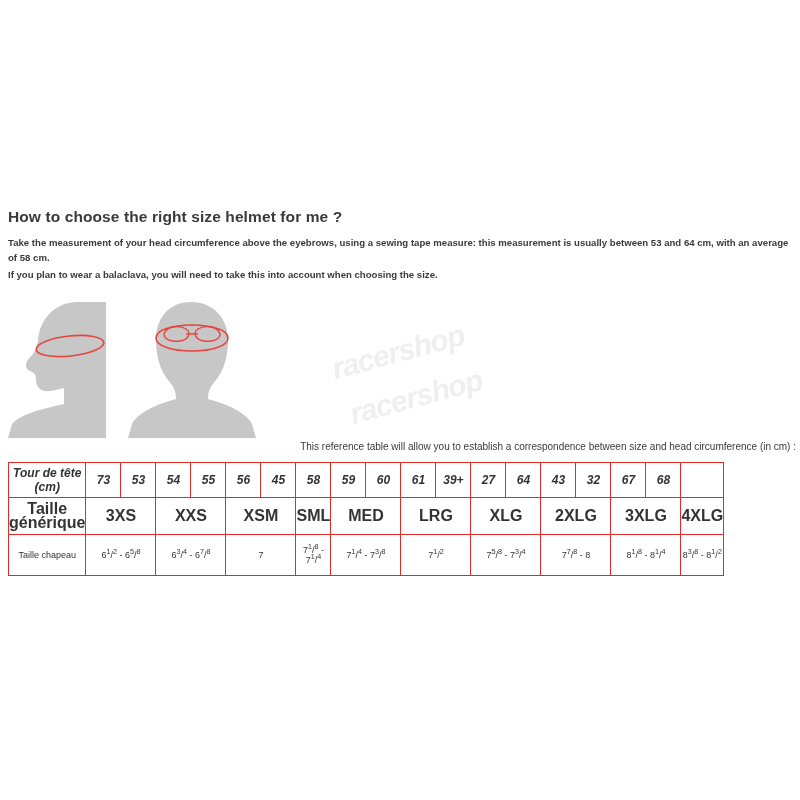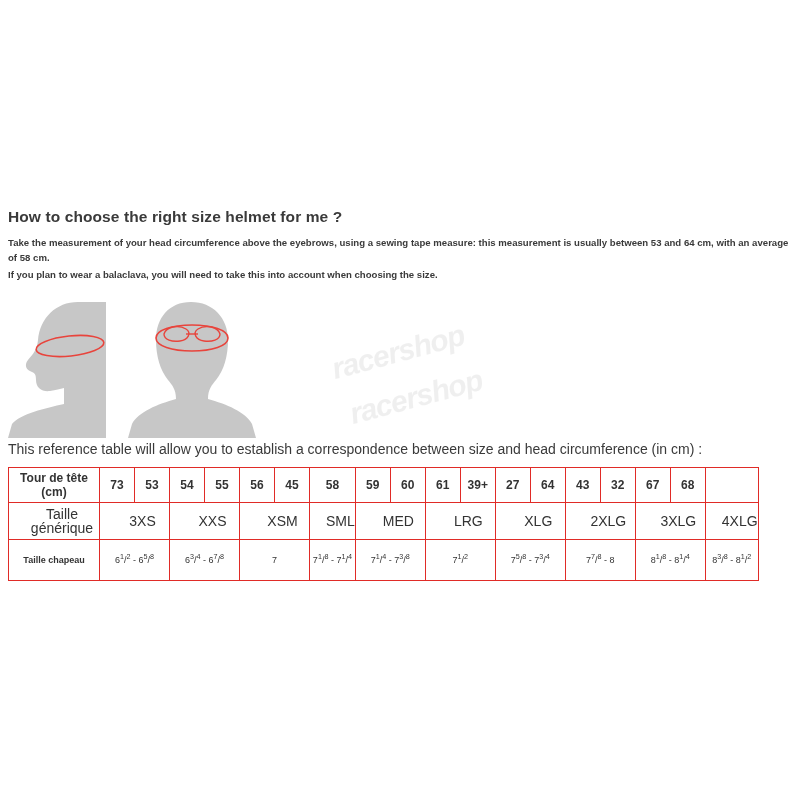--- a/index.html
+++ b/index.html
@@ -48,23 +48,24 @@
     position: relative;
     height: 145px;
     margin-top: 12px;
   }
   .silhouette-wrap {
     position: absolute;
     top: 0;
     left: 0;
   }
   .ref-text {
-    font-size: 14px;
+    font-size: 10px;
     color: #3a3a3a;
     margin: 2px 0 10px 2px;
+    text-align: right;
   }
 
   
   .watermark {
     position: absolute;
     left: 330px;
     top: 325px;
     width: 190px;
     height: 120px;
     pointer-events: none;
@@ -93,28 +94,28 @@
   }
   table.size-table td {
     border: 1px solid #e02b27;
     text-align: center;
     vertical-align: middle;
     padding: 0;
     color: #333333;
     background: transparent;
   }
   td.rowhead {
-    font-weight: bold;
+    font-weight: normal;
     font-size: 11.5px;
     width: 74px;
     line-height: 14px;
     padding: 4px 2px;
   }
-  tr.circ td { height: 34px; font-size: 12px; font-weight: bold; }
-  tr.generic td { height: 36px; font-size: 14px; font-weight: normal; padding-left: 16px; }
+  tr.circ td { height: 34px; font-size: 12px; font-weight: bold; font-style: italic; }
+  tr.generic td { height: 36px; font-size: 16px; font-weight: bold; }
   tr.hat td { height: 40px; font-size: 9px; }
   .frac { font-size: 7.2px; vertical-align: super; line-height: 0; }
 </style>
 </head>
 <body>
 
 <div class="page">
 
   <div class="content">
 

